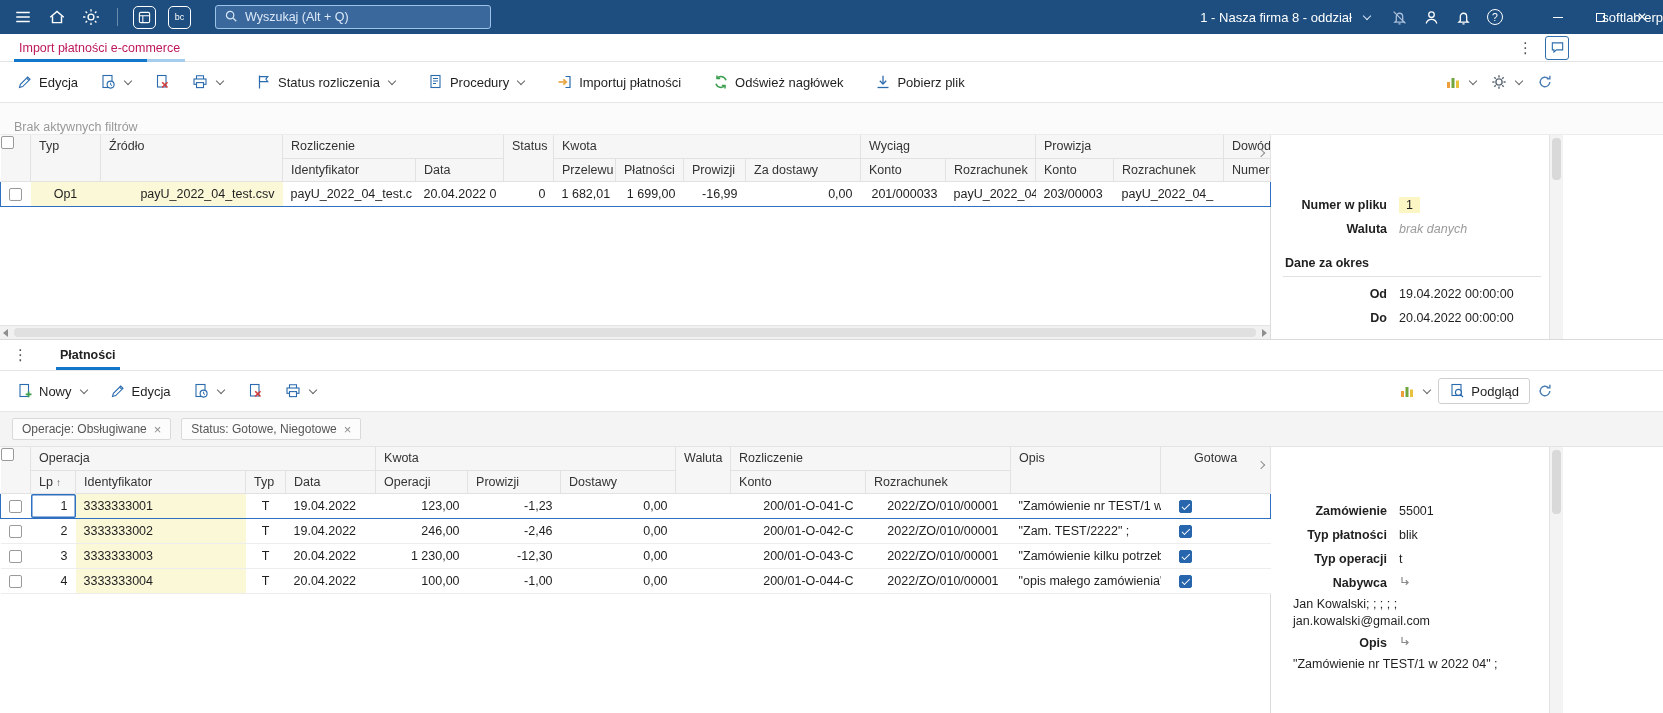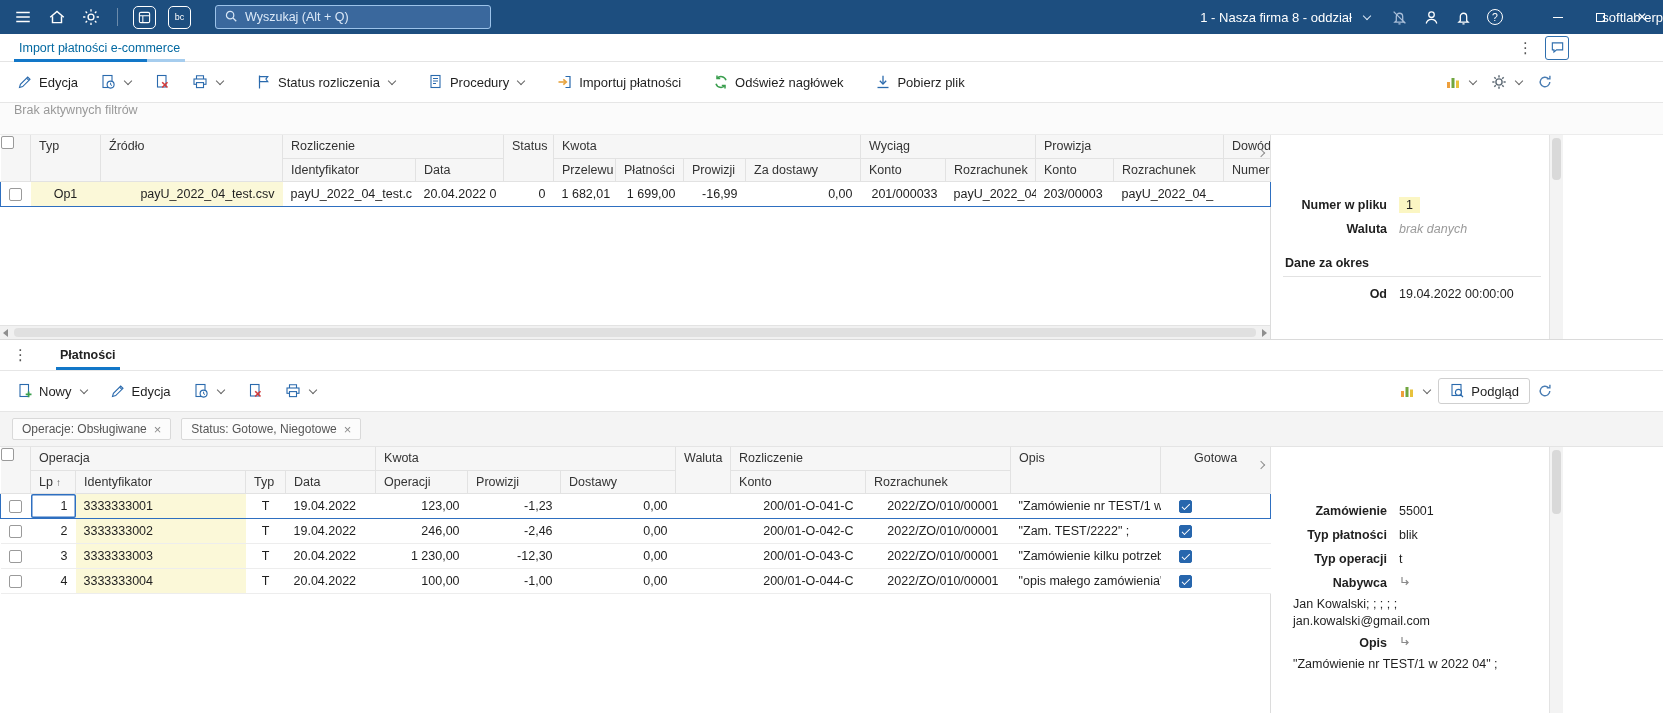--- a/index.html
+++ b/index.html
@@ -25,38 +25,38 @@
   .win-btn { width:42px; height:34px; display:flex; align-items:center; justify-content:center; font-size:12px; }
   .win-min-bar { width:10px; height:1px; background:#fff; display:block; }
   .win-max-box { width:9px; height:9px; border:1px solid #fff; display:block; }
   .chev { display:inline-block; width:6px; height:6px; border-right:1.3px solid #666; border-bottom:1.3px solid #666;
     transform:rotate(45deg); margin:0 1px 2px 3px; }
   .chev-w { border-color:#dbe8f6; }
   .chev-r { transform:rotate(-45deg); border-color:#8f8f8f; }
 
   
   .tabbar { flex:0 0 28px; background:#fff; border-bottom:1px solid #e4e4e4; display:flex; align-items:stretch; }
-  .tab-main { margin-left:14px; padding:0 5px; display:flex; align-items:center; font-size:12.5px; color:#0369a1; position:relative; }
+  .tab-main { margin-left:14px; padding:0 5px; display:flex; align-items:center; font-size:12.5px; color:#be185d; position:relative; }
   .tab-main::after { content:""; position:absolute; left:0; right:0; bottom:-1px; height:3px;
     background:linear-gradient(90deg,#1277c8 78%,#a6cdee 78%); }
   .tab-right { margin-left:auto; margin-right:94px; display:flex; align-items:center; gap:12px; }
   .dots-v { color:#555; font-size:15px; line-height:1; }
   .chat-box { width:24px; height:24px; border:1px solid #2f6fae; border-radius:3px; display:flex; align-items:center; justify-content:center; }
 
   
   .toolbar { flex:0 0 41px; background:#fff; border-bottom:1px solid #e6e6e6; display:flex; align-items:center;
     padding:0 10px; gap:8px; }
   .tbtn { display:flex; align-items:center; gap:6px; padding:5px 7px; font-size:13px; color:#1f1f1f; white-space:nowrap; border-radius:3px; }
   .tbtn svg { display:block; }
   .gap-l { margin-left:10px; }
   .toolbar-right { margin-left:auto; display:flex; align-items:center; padding-right:93px; }
   .tbtn.boxed { border:1px solid #cfcfcf; padding:4px 10px; }
 
   
-  .filterbar { flex:0 0 32px; background:#fbfbfb; border-bottom:1px solid #ececec; display:flex; align-items:flex-start;
+  .filterbar { flex:0 0 32px; background:#fbfbfb; border-bottom:1px solid #ececec; display:flex; align-items:flex-end;
     padding:0 14px; color:#999; font-size:12.5px; }
   .chipbar { flex:0 0 35px; background:#f4f4f4; border-bottom:1px solid #e4e4e4; display:flex; align-items:center;
     padding:0 12px; gap:10px; }
   .chip { height:22px; background:#fcfcfc; border:1px solid #d9d9d9; border-radius:2px; display:flex; align-items:center;
     padding:0 9px; color:#555; font-size:12px; gap:7px; }
   .chip-x { color:#8a8a8a; font-size:13px; line-height:1; }
 
   
   .region { display:flex; background:#fff; position:relative; }
   .region-top { flex:0 0 204px; }
@@ -430,20 +430,24 @@
       </div>
       <div class="d-row">
         <div class="d-label">Waluta</div>
         <div class="d-value muted">brak danych</div>
       </div>
       <div class="d-section">Dane za okres</div>
       <div class="d-row">
         <div class="d-label">Od</div>
         <div class="d-value">19.04.2022 00:00:00</div>
       </div>
+      <div class="d-row">
+        <div class="d-label">Do</div>
+        <div class="d-value">20.04.2022 00:00:00</div>
+      </div>
     </aside>
     <div class="vscroll">
         <div class="thumb"></div>
       </div>
     <div class="right-gap"></div>
   </div>
 
   <div class="subtabbar">
     <span class="drag-dots">⋮</span>
     <div class="subtab active">

